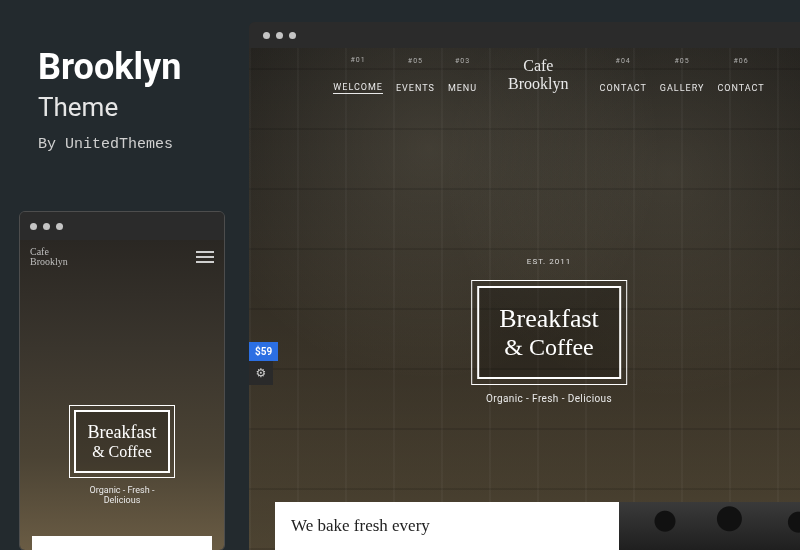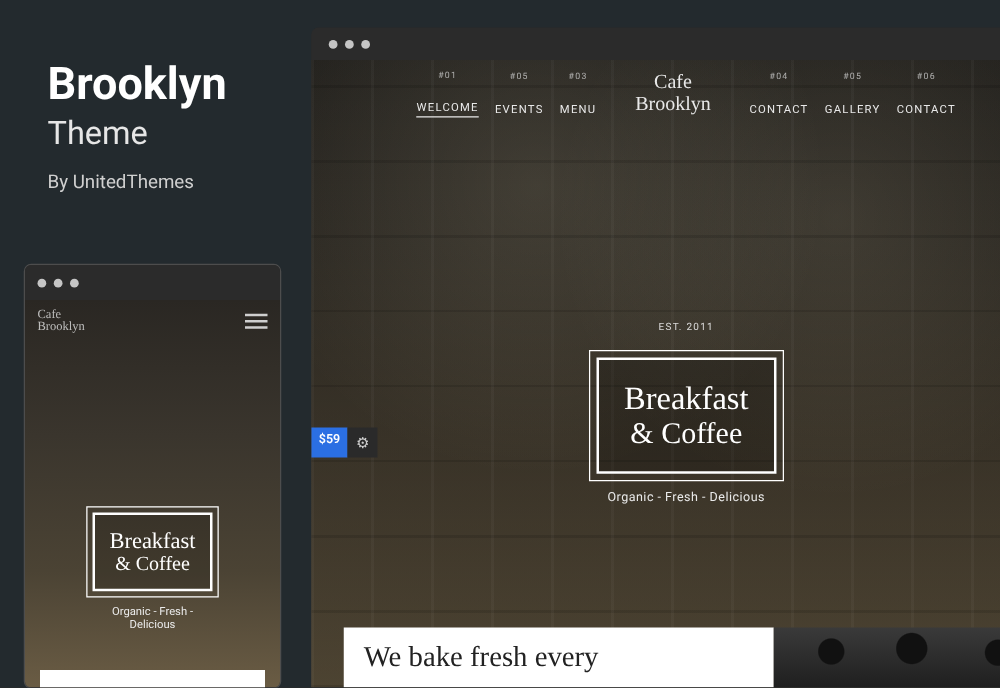--- a/index.html
+++ b/index.html
@@ -27,20 +27,21 @@
   .theme-sublabel {
     font-size: 26px;
     font-weight: 400;
     color: #e6e6e6;
     margin-top: 4px;
   }
   .theme-author {
     font-size: 15px;
     color: #d0d0d0;
     margin-top: 14px;
+    font-family: Liberation Mono, monospace;
   }
 
   .mobile-frame {
     position: absolute;
     left: 19px;
     top: 211px;
     width: 206px;
     height: 340px;
     background: #2b2b2b;
     border: 1px solid #4d4d4d;
@@ -184,41 +185,41 @@
   .bc-line1-l { font-family:"Segoe Script","Brush Script MT",cursive; font-size:26px; color:#fff; white-space:nowrap; }
   .bc-line2-l { font-family:"Segoe Script","Brush Script MT",cursive; font-size:24px; color:#fff; white-space:nowrap; }
   .subtag-l { margin-top:14px; font-size:10px; color:#eaeaea; letter-spacing:.4px; }
   .est-badge {
     position:absolute; left:50%; top:209px; transform:translateX(-50%);
     font-size:8px; letter-spacing:1px; color:#e9e9e9; opacity:.9;
   }
 
   .side-widgets {
     position:absolute; left:0; top:294px;
-    display:flex; 
+    display:flex; flex-direction:column;
   }
   .price-tag {
     background:#2b6fe3; color:#fff; font-size:10px; font-weight:600;
     padding:4px 6px; cursor:pointer;
   }
   .gear-tag {
     background:#2a2a2a; color:#cfcfcf; width:24px; height:24px;
     display:flex; align-items:center; justify-content:center; cursor:pointer;
     font-size:12px;
   }
 
   .content-strip {
     position:absolute; left:26px; right:0; bottom:0; height:48px;
     display:flex;
   }
   .content-left {
     flex:1; background:#fff; color:#222;
     display:flex; align-items:center; padding:0 16px;
     font-family: Georgia, "Times New Roman", serif;
-    font-size:23px;
+    font-size:17px;
   }
   .content-right {
     width:230px;
     background:
       radial-gradient(circle at 20% 40%, #111 0 10px, transparent 11px),
       radial-gradient(circle at 48% 35%, #111 0 12px, transparent 13px),
       radial-gradient(circle at 78% 42%, #111 0 10px, transparent 11px),
       linear-gradient(180deg,#3a3a3a,#1f1f1f);
   }
 </style>

